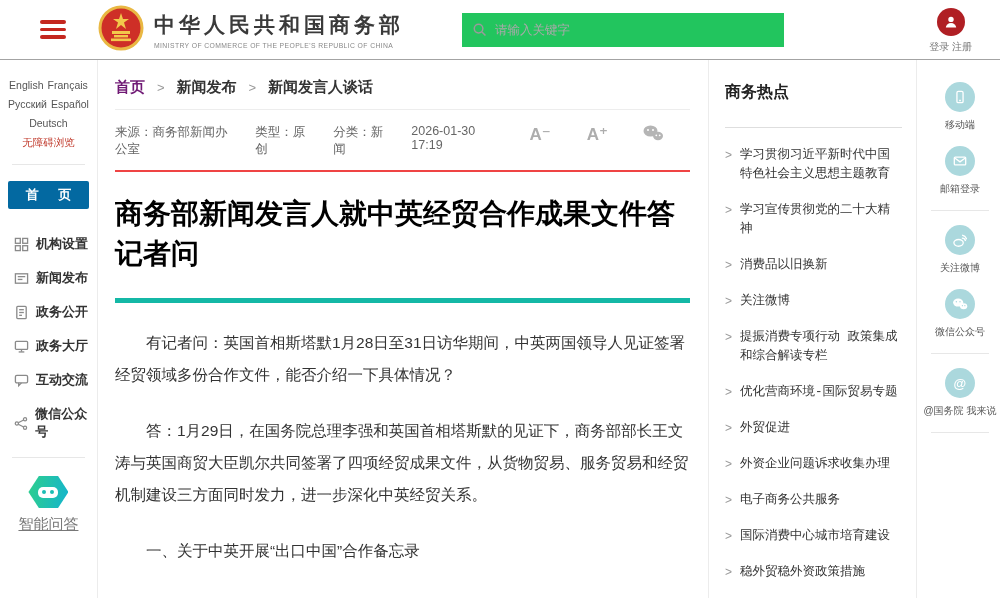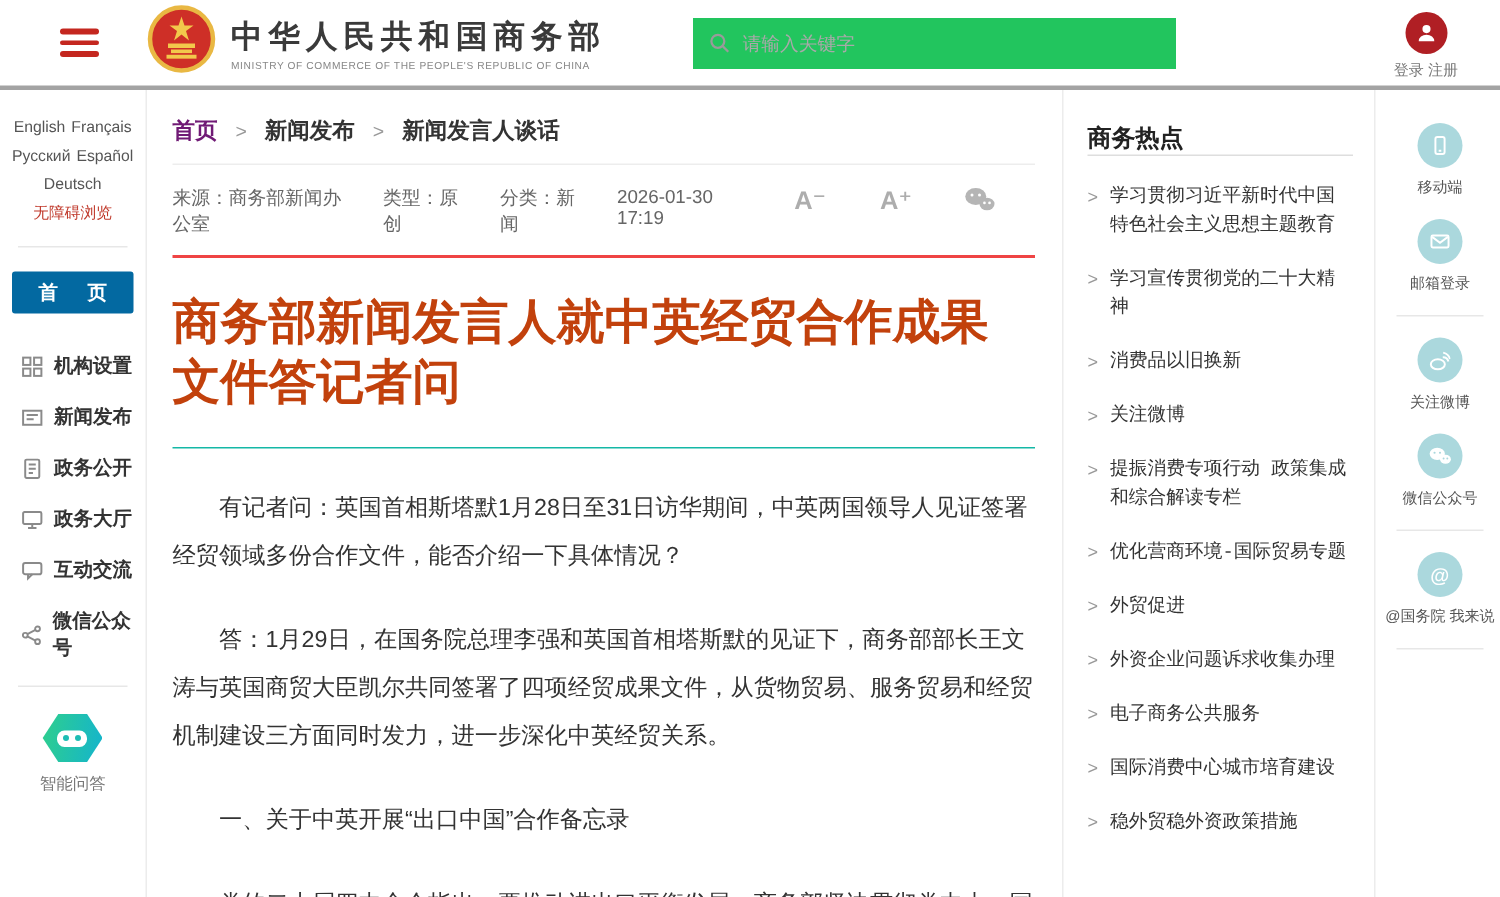--- a/index.html
+++ b/index.html
@@ -2,21 +2,21 @@
 <html><head>
 <meta charset="utf-8">
 <style>
   * { margin:0; padding:0; box-sizing:border-box; }
   html,body { width:1000px; height:598px; overflow:hidden; background:#fff;
     font-family:"Liberation Sans","DejaVu Sans",sans-serif; color:#333; }
   .page { width:1000px; height:598px; display:flex; flex-direction:column; }
 
   
   .header { height:60px; flex:0 0 60px; display:flex; align-items:center;
-    border-bottom:3px solid #a3a3a3; background:#fff; position:relative; }
+    border-bottom:1px solid #a3a3a3; background:#fff; position:relative; }
   .hamburger { width:26px; margin-left:40px; cursor:pointer; }
   .hamburger div { height:3.5px; background:#c4271f; border-radius:2px; margin:4px 0; }
   .emblem { margin-left:32px; flex:0 0 auto; }
   .brand { margin-left:10px; }
   .brand .cn { font-size:21px; letter-spacing:4px; color:#3a3a3a; font-weight:600; }
   .brand .en { font-size:6.8px; color:#888; letter-spacing:.4px; margin-top:3px; }
   .search { margin-left:58px; width:322px; height:34px; background:#22c55e;
     display:flex; align-items:center; padding:0 10px; }
   .search svg { flex:0 0 auto; }
   .search input { border:0; outline:0; background:transparent; margin-left:8px;
@@ -44,43 +44,43 @@
   .navlist li { display:flex; align-items:center; gap:7px; margin:16px 0; cursor:pointer; }
   .navlist .lbl { font-size:13px; font-weight:700; color:#333; }
   .qa { margin-top:18px; }
   .qa .bot { width:40px; height:32px; margin:0 auto;
     background:linear-gradient(100deg,#2fcf8c,#14b4cd);
     clip-path:polygon(26% 0,74% 0,100% 50%,74% 100%,26% 100%,0 50%);
     display:flex; align-items:center; justify-content:center; cursor:pointer; }
   .qa .face { width:20px; height:11px; background:#fff; border-radius:5px;
     display:flex; align-items:center; justify-content:center; gap:4px; }
   .qa .face i { width:4px; height:4px; border-radius:50%; background:#1cbdb4; }
-  .qa .lbl { font-size:11px; color:#777; margin-top:7px; }
+  .qa .lbl { font-size:15px; color:#777; margin-top:7px;text-decoration:underline; }
 
   
   .main { flex:0 0 610px; padding:18px 18px 0 17px; }
   .crumb { display:flex; align-items:center; gap:12px; font-size:15px; font-weight:700;
     padding-bottom:12px; border-bottom:1px solid #ededed; }
   .crumb a { color:#333; text-decoration:none; cursor:pointer; }
   .crumb a.home { color:#701a75; }
   .crumb .sep { color:#999; font-weight:400; font-size:13px; }
   .meta { display:flex; align-items:flex-start; font-size:12.5px; color:#666;
     padding:14px 0 12px 0; border-bottom:2px solid #ef4444; }
   .meta span { margin-right:26px; }
   .meta .spacer { flex:1; margin:0; }
   .fontbtn { font-size:17px; color:#adadad; font-weight:700; margin:0 10px; cursor:pointer; }
   .sharebtn { margin-left:8px; cursor:pointer; display:flex; align-items:center; }
-  .title { font-size:32px; line-height:40px; font-weight:700; color:#c2410c;
-    margin:22px 0 20px 0; padding-bottom:24px; border-bottom:1px solid #14b8a6; }
+  .title { font-size:28px; line-height:40px; font-weight:700; color:#000000;
+    margin:22px 0 20px 0; padding-bottom:24px; border-bottom:5px solid #14b8a6; }
   .body-text p { font-size:15.5px; line-height:32px; color:#333;
     text-indent:2em; margin-top:24px; }
 
   
   .hot { flex:0 0 208px; border-left:1px solid #ececec; padding:22px 14px 0 16px; }
-  .hot h3 { font-size:16px; color:#222; padding-bottom:0; border-bottom:1px solid #dedede; }
+  .hot h3 { font-size:16px; color:#222; padding-bottom:24px; border-bottom:1px solid #dedede; }
   .hot ul { list-style:none; margin-top:18px; }
   .hot li { display:flex; gap:8px; margin-bottom:17px; cursor:pointer; }
   .hot li .chv { color:#999; font-size:12px; line-height:19px; }
   .hot li a { font-size:12.5px; line-height:19px; color:#333; text-decoration:none;font-family:Liberation Mono, monospace; }
 
   
   .rail { flex:0 0 87px; border-left:1px solid #ececec; padding-top:22px; text-align:center; }
   .rail .item { margin-bottom:14px; cursor:pointer; }
   .rail .circ { width:30px; height:30px; border-radius:50%; background:#abd8dd;
     margin:0 auto; display:flex; align-items:center; justify-content:center;

